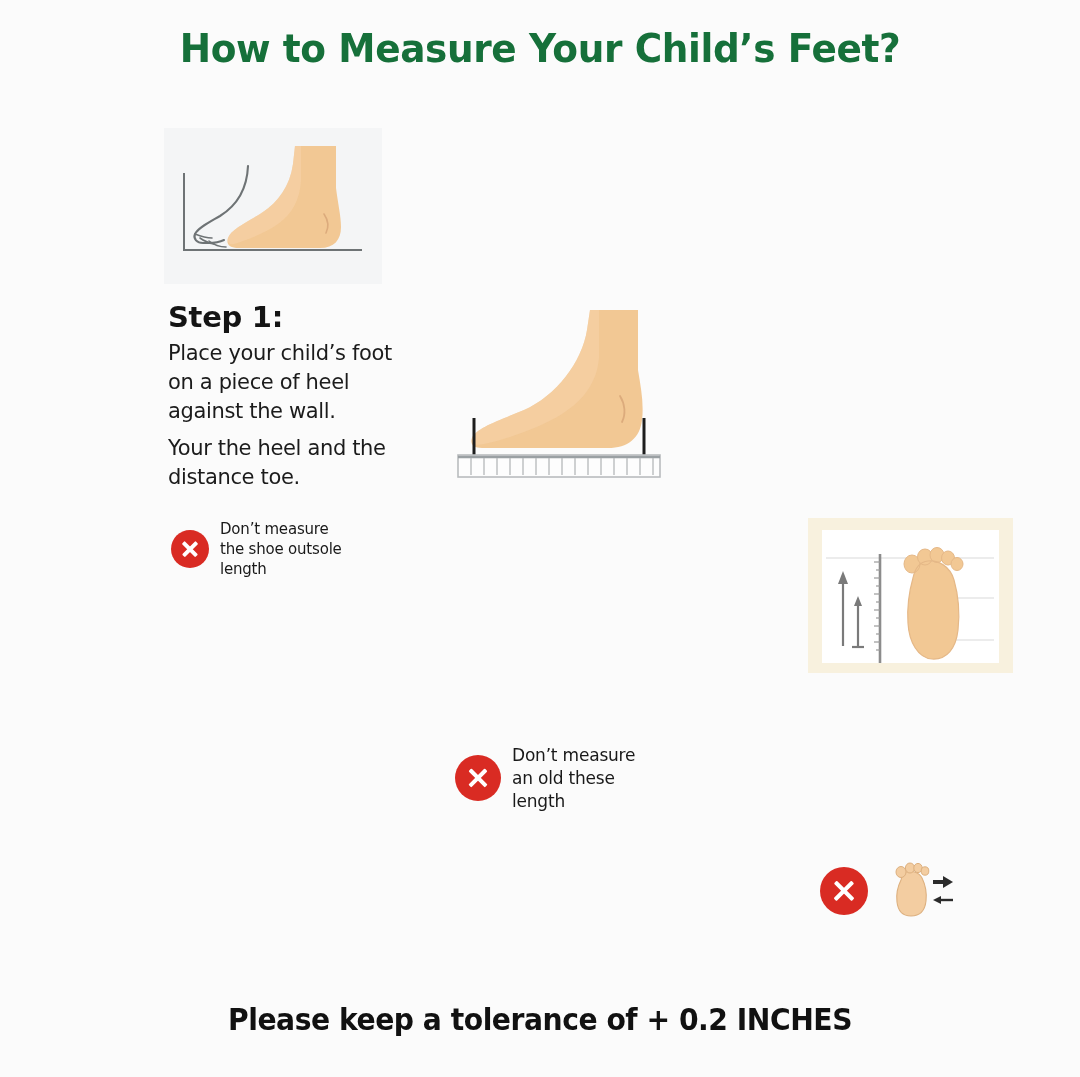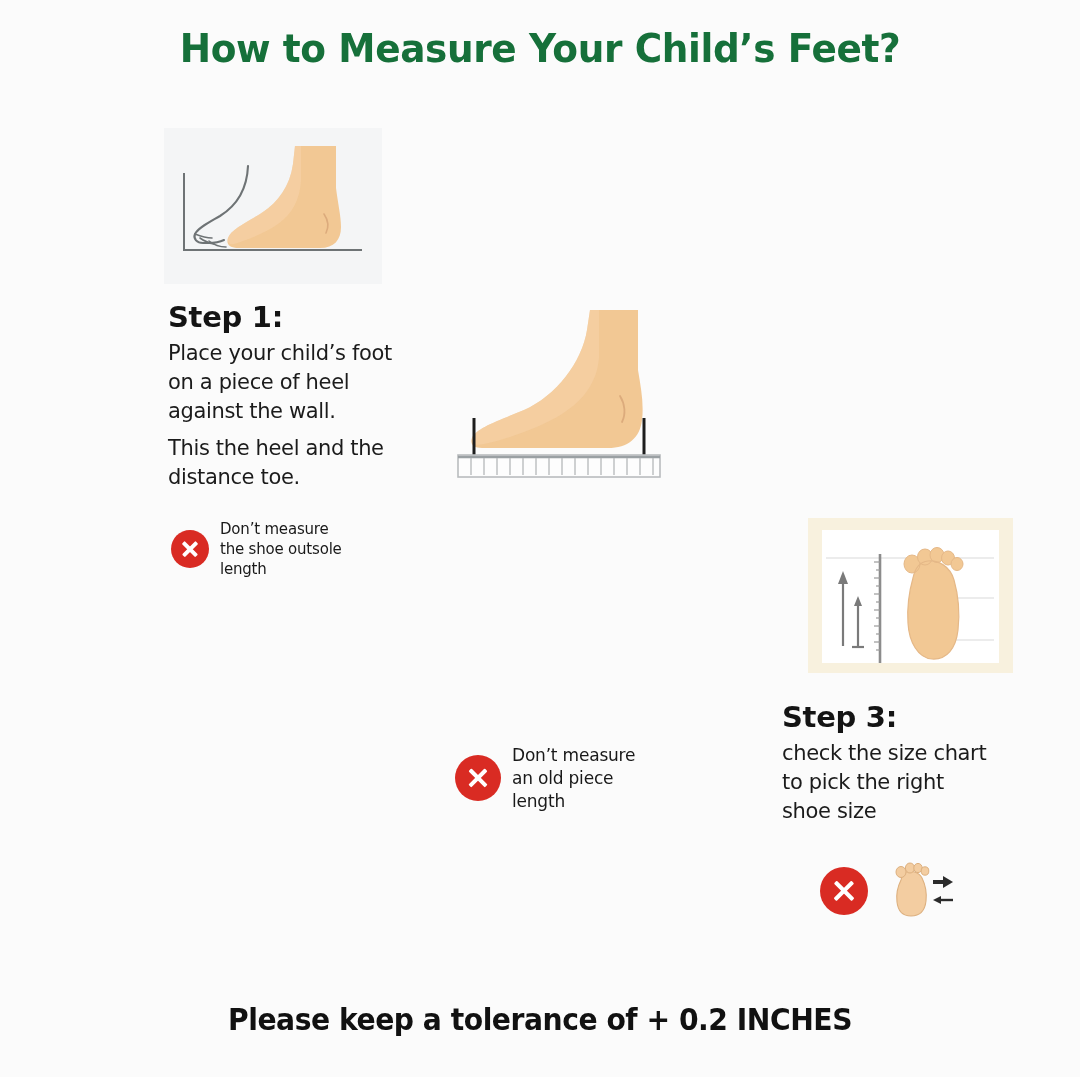--- a/index.html
+++ b/index.html
@@ -127,21 +127,21 @@
     </svg>
   </div>
 
   <div class="step-block" style="left:168px; top:300px; width:240px;">
     <div class="step-head">Step 1:</div>
     <div class="step-body">
       <span>Place your child’s foot</span><br>
       <span>on a piece of heel</span><br>
       <span>against the wall.</span>
       <span class="gap"></span>
-      <span>This the heel and the</span><br>
+      <span>Your the heel and the</span><br>
       <span>distance toe.</span>
     </div>
   </div>
 
   <div class="warn" style="left:171px; top:518px;">
     <div class="warn-circle" style="width:38px;height:38px;">
       <span class="bar" style="width:19px;height:3.6px;transform:translate(-50%,-50%) rotate(45deg);"></span>
       <span class="bar" style="width:19px;height:3.6px;transform:translate(-50%,-50%) rotate(-45deg);"></span>
     </div>
     <div class="warn-text">
@@ -189,21 +189,21 @@
   <div class="step-block" style="left:462px; top:509px; width:330px;">
   </div>
 
   <div class="warn" style="left:455px; top:743px;">
     <div class="warn-circle" style="width:46px;height:46px;">
       <span class="bar" style="width:23px;height:4.2px;transform:translate(-50%,-50%) rotate(45deg);"></span>
       <span class="bar" style="width:23px;height:4.2px;transform:translate(-50%,-50%) rotate(-45deg);"></span>
     </div>
     <div class="warn-text" style="font-size:17px;line-height:23px;">
       <span>Don’t measure</span><br>
-      <span>an old piece</span><br>
+      <span>an old these</span><br>
       <span>length</span>
     </div>
   </div>
 
   <div class="illus illus-3-frame" style="left:808px; top:518px; width:205px; height:155px;">
     <div class="illus-3-inner" style="left:14px; top:12px; right:14px; bottom:10px;"></div>
     <svg width="205" height="155" viewBox="0 0 205 155" style="position:absolute;left:0;top:0;">
 
       <line x1="18" y1="40" x2="186" y2="40" stroke="#d9d9d9" stroke-width="1.2"></line>
       <line x1="140" y1="80" x2="186" y2="80" stroke="#d9d9d9" stroke-width="1.2"></line>
@@ -240,28 +240,20 @@
       <ellipse cx="117" cy="39" rx="7.5" ry="8" fill="#f2c894" stroke="#e5b887" stroke-width="1"></ellipse>
       <ellipse cx="129" cy="37" rx="7" ry="7.5" fill="#f2c894" stroke="#e5b887" stroke-width="1"></ellipse>
       <ellipse cx="140" cy="40" rx="6.5" ry="7" fill="#f2c894" stroke="#e5b887" stroke-width="1"></ellipse>
       <ellipse cx="149" cy="46" rx="6" ry="6.5" fill="#f2c894" stroke="#e5b887" stroke-width="1"></ellipse>
       <path d="M105 60 C101 74, 99 90, 100 105 C101 124, 110 140, 124 141
                C139 142, 148 130, 150 112 C152 94, 150 76, 146 62
                C142 48, 130 42, 120 43 C111 44, 107 50, 105 60 Z" fill="none" stroke="#e5b887" stroke-width="1.2"></path>
     </svg>
   </div>
 
-  <div class="step-block" style="left:782px; top:700px; width:240px;">
-    <div class="step-head">Step 3:</div>
-    <div class="step-body">
-      <span>check the size chart</span><br>
-      <span>to pick the right</span><br>
-      <span>shoe size</span>
-    </div>
-  </div>
 
   <div class="warn" style="left:820px; top:862px; align-items:center;">
     <div class="warn-circle" style="width:48px;height:48px;">
       <span class="bar" style="width:25px;height:4.4px;transform:translate(-50%,-50%) rotate(45deg);"></span>
       <span class="bar" style="width:25px;height:4.4px;transform:translate(-50%,-50%) rotate(-45deg);"></span>
     </div>
     <svg width="76" height="58" viewBox="0 0 76 58">
 
       <path d="M22 18 C19 24, 17 32, 18 40 C19 49, 24 54, 32 54
                C41 54, 46 48, 47 39 C48 30, 46 22, 43 16

